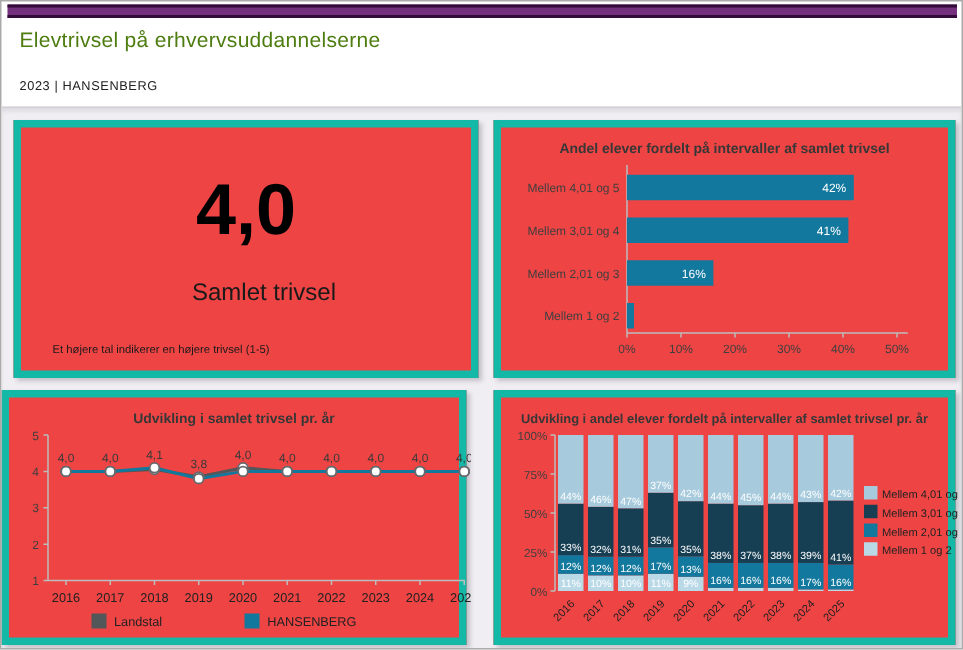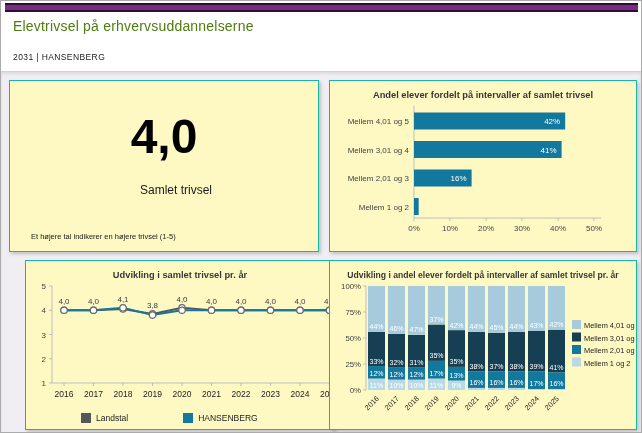--- a/index.html
+++ b/index.html
@@ -7,44 +7,44 @@
     width:642px;height:433px;position:relative;overflow:hidden;
     font-family:"Liberation Sans", sans-serif;
     background:#ffffff;border:1px solid #ababab;box-sizing:border-box;
   }
   .topbar{position:absolute;left:4px;right:3px;top:2px;height:9px;
     background:#74307c;border-top:2px solid #330b38;border-bottom:2px solid #330b38;box-sizing:border-box;}
   .hdr-title{position:absolute;left:12px;top:17px;font-size:14px;color:#4d7c0f;letter-spacing:.2px;}
   .hdr-sub{position:absolute;left:12px;top:51px;font-size:8.5px;color:#222;letter-spacing:.4px;}
   .content{position:absolute;left:0;right:0;top:70px;bottom:0;background:#f0eef3;
     border-top:1px solid #d2d0d6;box-shadow:inset 0 2px 3px rgba(0,0,0,.08);}
-  .panel{position:absolute;background:#fef9c3;border:1px solid #14b8a6;box-sizing:border-box;
+  .panel{position:absolute;background:#ef4444;border:5px solid #14b8a6;box-sizing:border-box;
     box-shadow:2px 2px 3px rgba(110,110,120,.35);}
   #p-kpi{left:8px;top:8px;width:310px;height:172px;}
   #p-bar{left:328px;top:8px;width:308px;height:172px;}
-  #p-line{left:24px;top:188px;width:310px;height:170px;}
+  #p-line{left:0;top:188px;width:310px;height:170px;}
   #p-stack{left:328px;top:188px;width:308px;height:170px;}
   .kpi-value{position:absolute;left:0;right:0;top:28px;text-align:center;
     font-size:48px;font-weight:bold;color:#000;}
-  .kpi-label{position:absolute;left:0;right:0;top:102px;text-align:center;font-size:12px;color:#1a1a1a;padding-left:24px;}
+  .kpi-label{position:absolute;left:0;right:0;top:102px;text-align:center;font-size:16px;color:#1a1a1a;padding-left:24px;}
   .kpi-footnote{position:absolute;left:9px;bottom:10px;font-size:7.5px;color:#1a1a1a;padding-left:12px;}
   .chart-title{text-align:center;font-size:9.3px;font-weight:600;color:#373737;padding-top:9px;
     white-space:nowrap;overflow:hidden;}
   #p-stack .chart-title{font-size:8.6px;}
   .legend-row{position:absolute;left:55px;bottom:6px;display:flex;gap:55px;font-size:8.5px;color:#222;}
   .legend-item{display:flex;align-items:center;gap:5px;cursor:pointer;}
   .legend-item .sw{width:10px;height:10px;display:inline-block;}
   svg text{font-family:"Liberation Sans", sans-serif;}
 </style>
 </head>
 <body>
 
 <div class="topbar"></div>
 <div class="hdr-title">Elevtrivsel på erhvervsuddannelserne</div>
-<div class="hdr-sub">2031 | HANSENBERG</div>
+<div class="hdr-sub">2023 | HANSENBERG</div>
 
 <div class="content">
 
   <section class="panel" id="p-kpi">
     <div class="kpi-value">4,0</div>
     <div class="kpi-label">Samlet trivsel</div>
     <div class="kpi-footnote">Et højere tal indikerer en højere trivsel (1-5)</div>
   </section>
 
   <section class="panel" id="p-bar">

